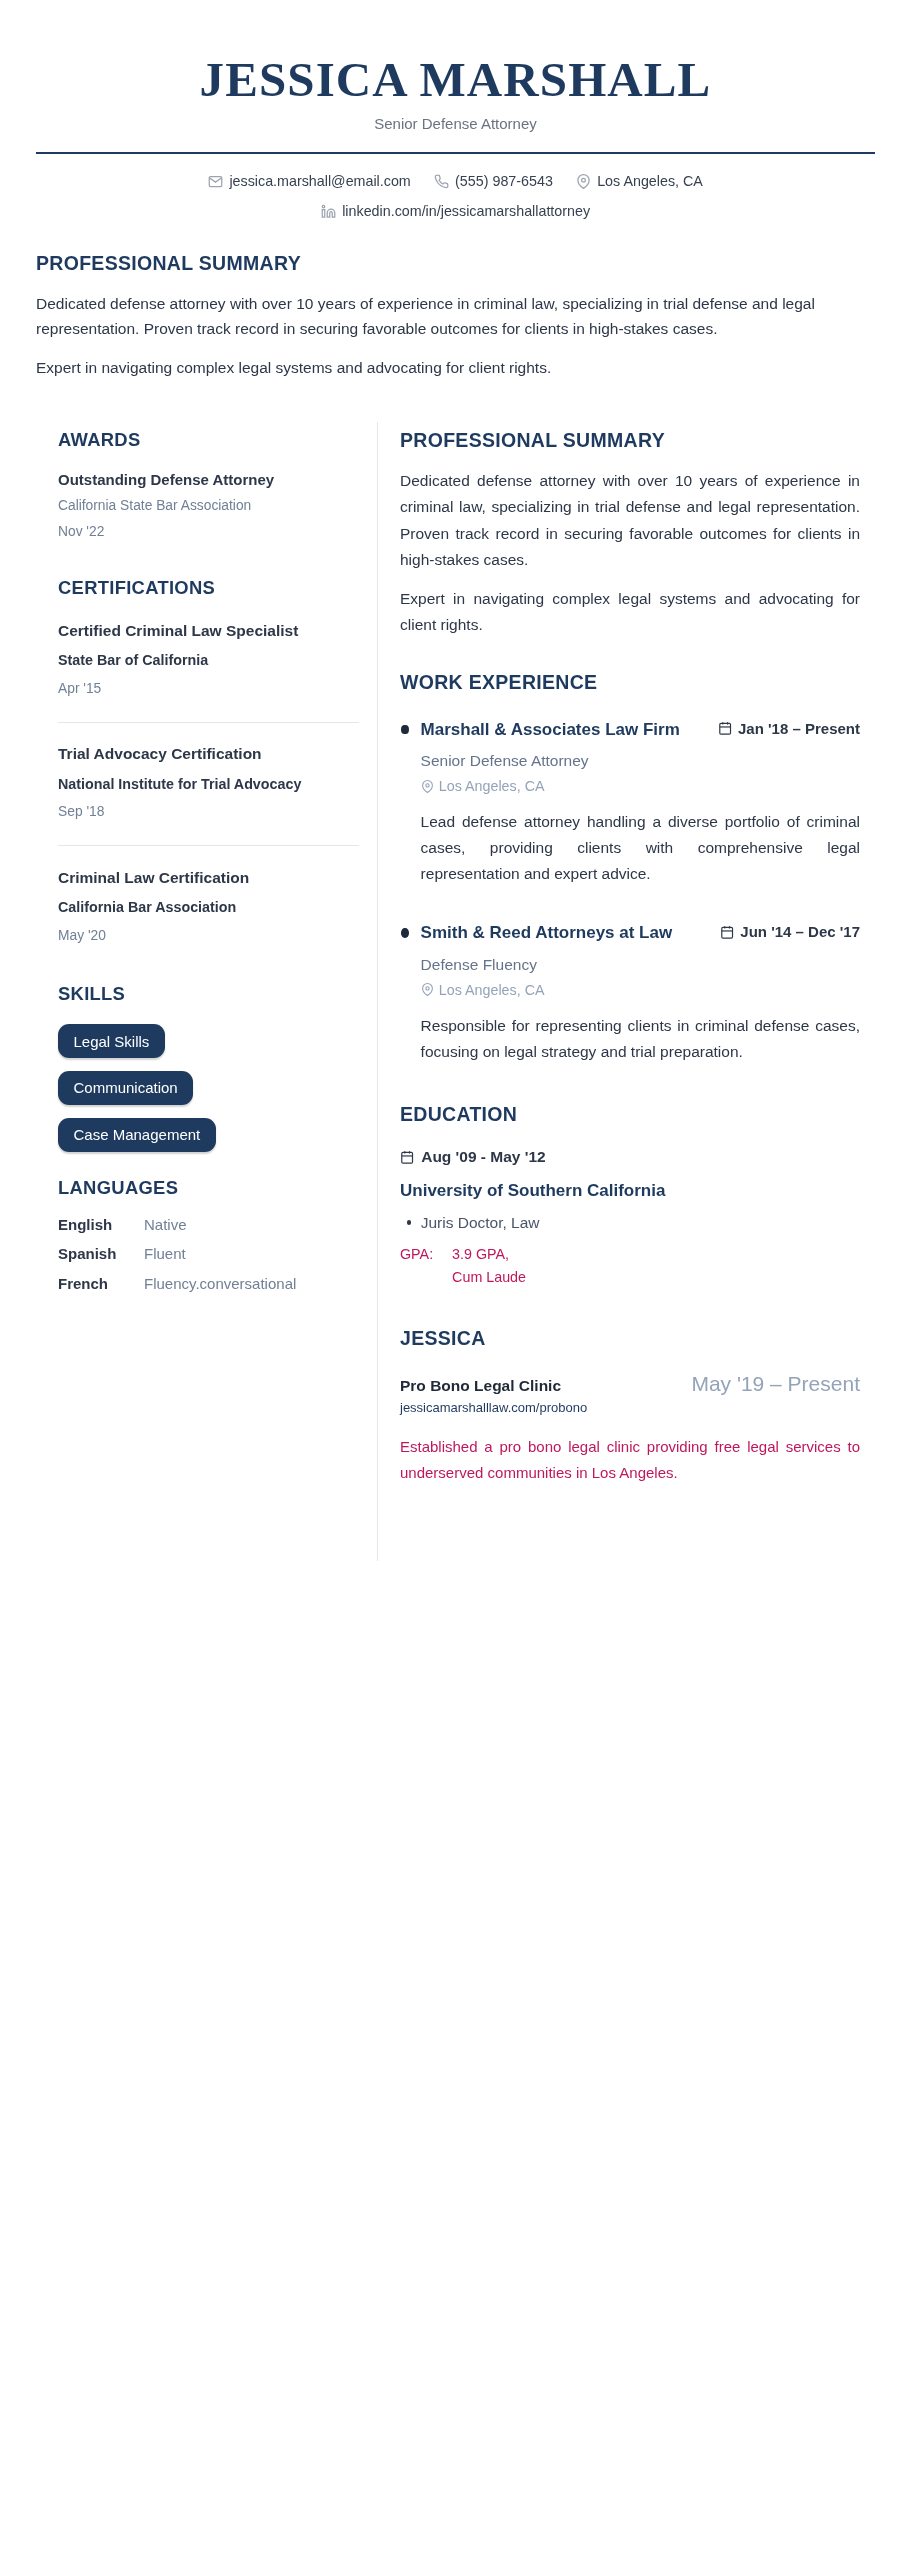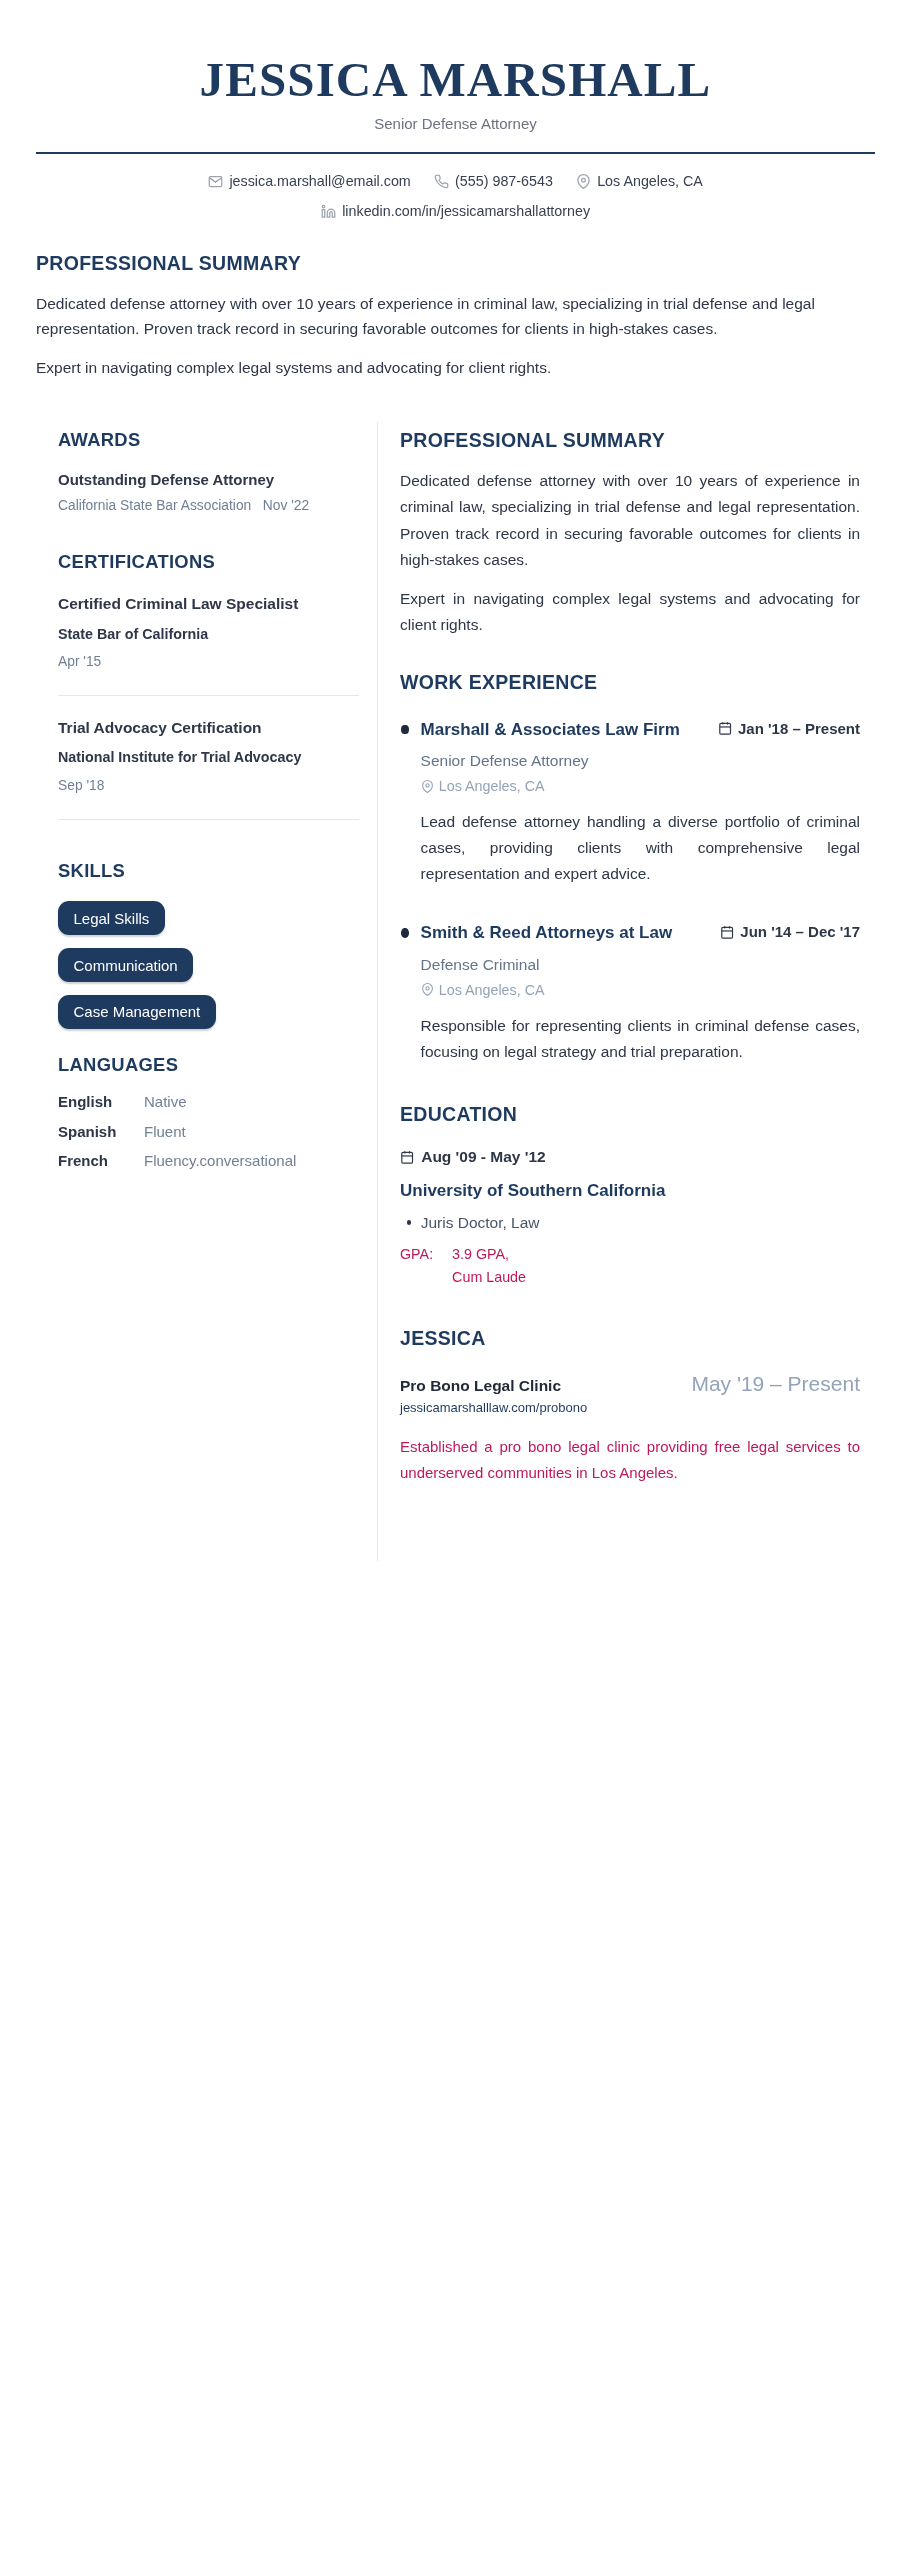--- a/index.html
+++ b/index.html
@@ -36,21 +36,21 @@
 
   
   .columns { display:flex; align-items:stretch; margin-top:42px; }
   .col-left { flex:0 0 341px; width:341px; padding:6.9px 18.4px 34px 22px; }
   .col-right { flex:1; border-left:0.6px solid #e5e7eb; padding:6.9px 15px 75px 22px; }
 
   
   .col-left h3.sec { font-size:18.4px; font-weight:700; color:#1e3a5f; letter-spacing:0.3px; }
   .award-item { margin-top:19.5px; }
   .award-title { font-size:15px; font-weight:700; color:#2d3748; }
-  .award-meta { margin-top:10.3px; display:flex; flex-wrap:wrap; gap:11.5px; font-size:13.8px; color:#718096; }
+  .award-meta { margin-top:10.3px; display:flex; flex-wrap:wrap; gap:11.5px; font-size:13.8px; color:#718096;flex-direction:column; }
 
   .certs { margin-top:38px; }
   .cert-item { margin-top:19.5px; }
   .cert-title { font-size:15.5px; font-weight:700; color:#2d3748; line-height:1.5; }
   .cert-org { margin-top:8px; font-size:14.3px; font-weight:700; color:#2d3748; line-height:1.5; }
   .cert-date { margin-top:9.2px; font-size:13.8px; color:#718096; }
   .cert-divider { border:0; border-top:0.6px solid #e5e7eb; margin:26px 0 0; }
 
   .skills { margin-top:40px; }
   .chips { margin-top:19.5px; }
@@ -173,20 +173,25 @@
         </div>
         <hr class="cert-divider">
 
         <div class="cert-item">
           <div class="cert-title">Trial Advocacy Certification</div>
           <div class="cert-org">National Institute for Trial Advocacy</div>
           <div class="cert-date">Sep '18</div>
         </div>
         <hr class="cert-divider">
 
+        <div class="cert-item">
+          <div class="cert-title">Criminal Law Certification</div>
+          <div class="cert-org">California Bar Association</div>
+          <div class="cert-date">May '20</div>
+        </div>
       </section>
 
       <section class="skills">
         <h3 class="sec">SKILLS</h3>
         <div class="chips">
           <div class="chip">Legal Skills</div>
           <div class="chip">Communication</div>
           <div class="chip">Case Management</div>
         </div>
       </section>
@@ -254,21 +259,21 @@
             <div class="job-dates">
               <svg viewBox="0 0 24 24">
                   <rect x="3" y="4" width="18" height="18" rx="2"></rect>
                   <line x1="16" y1="2" x2="16" y2="6"></line>
                   <line x1="8" y1="2" x2="8" y2="6"></line>
                   <line x1="3" y1="10" x2="21" y2="10"></line>
                 </svg>
               <span>Jun '14 – Dec '17</span>
             </div>
           </div>
-          <div class="job-role">Defense Criminal</div>
+          <div class="job-role">Defense Fluency</div>
           <div class="job-loc">
             <svg viewBox="0 0 24 24">
                 <path d="M21 10c0 7-9 13-9 13s-9-6-9-13a9 9 0 0 1 18 0z"></path>
                 <circle cx="12" cy="10" r="3"></circle>
               </svg>
             <span>Los Angeles, CA</span>
           </div>
           <p class="job-desc">Responsible for representing clients in criminal defense cases, focusing on legal strategy and trial preparation.</p>
         </article>
       </section>

